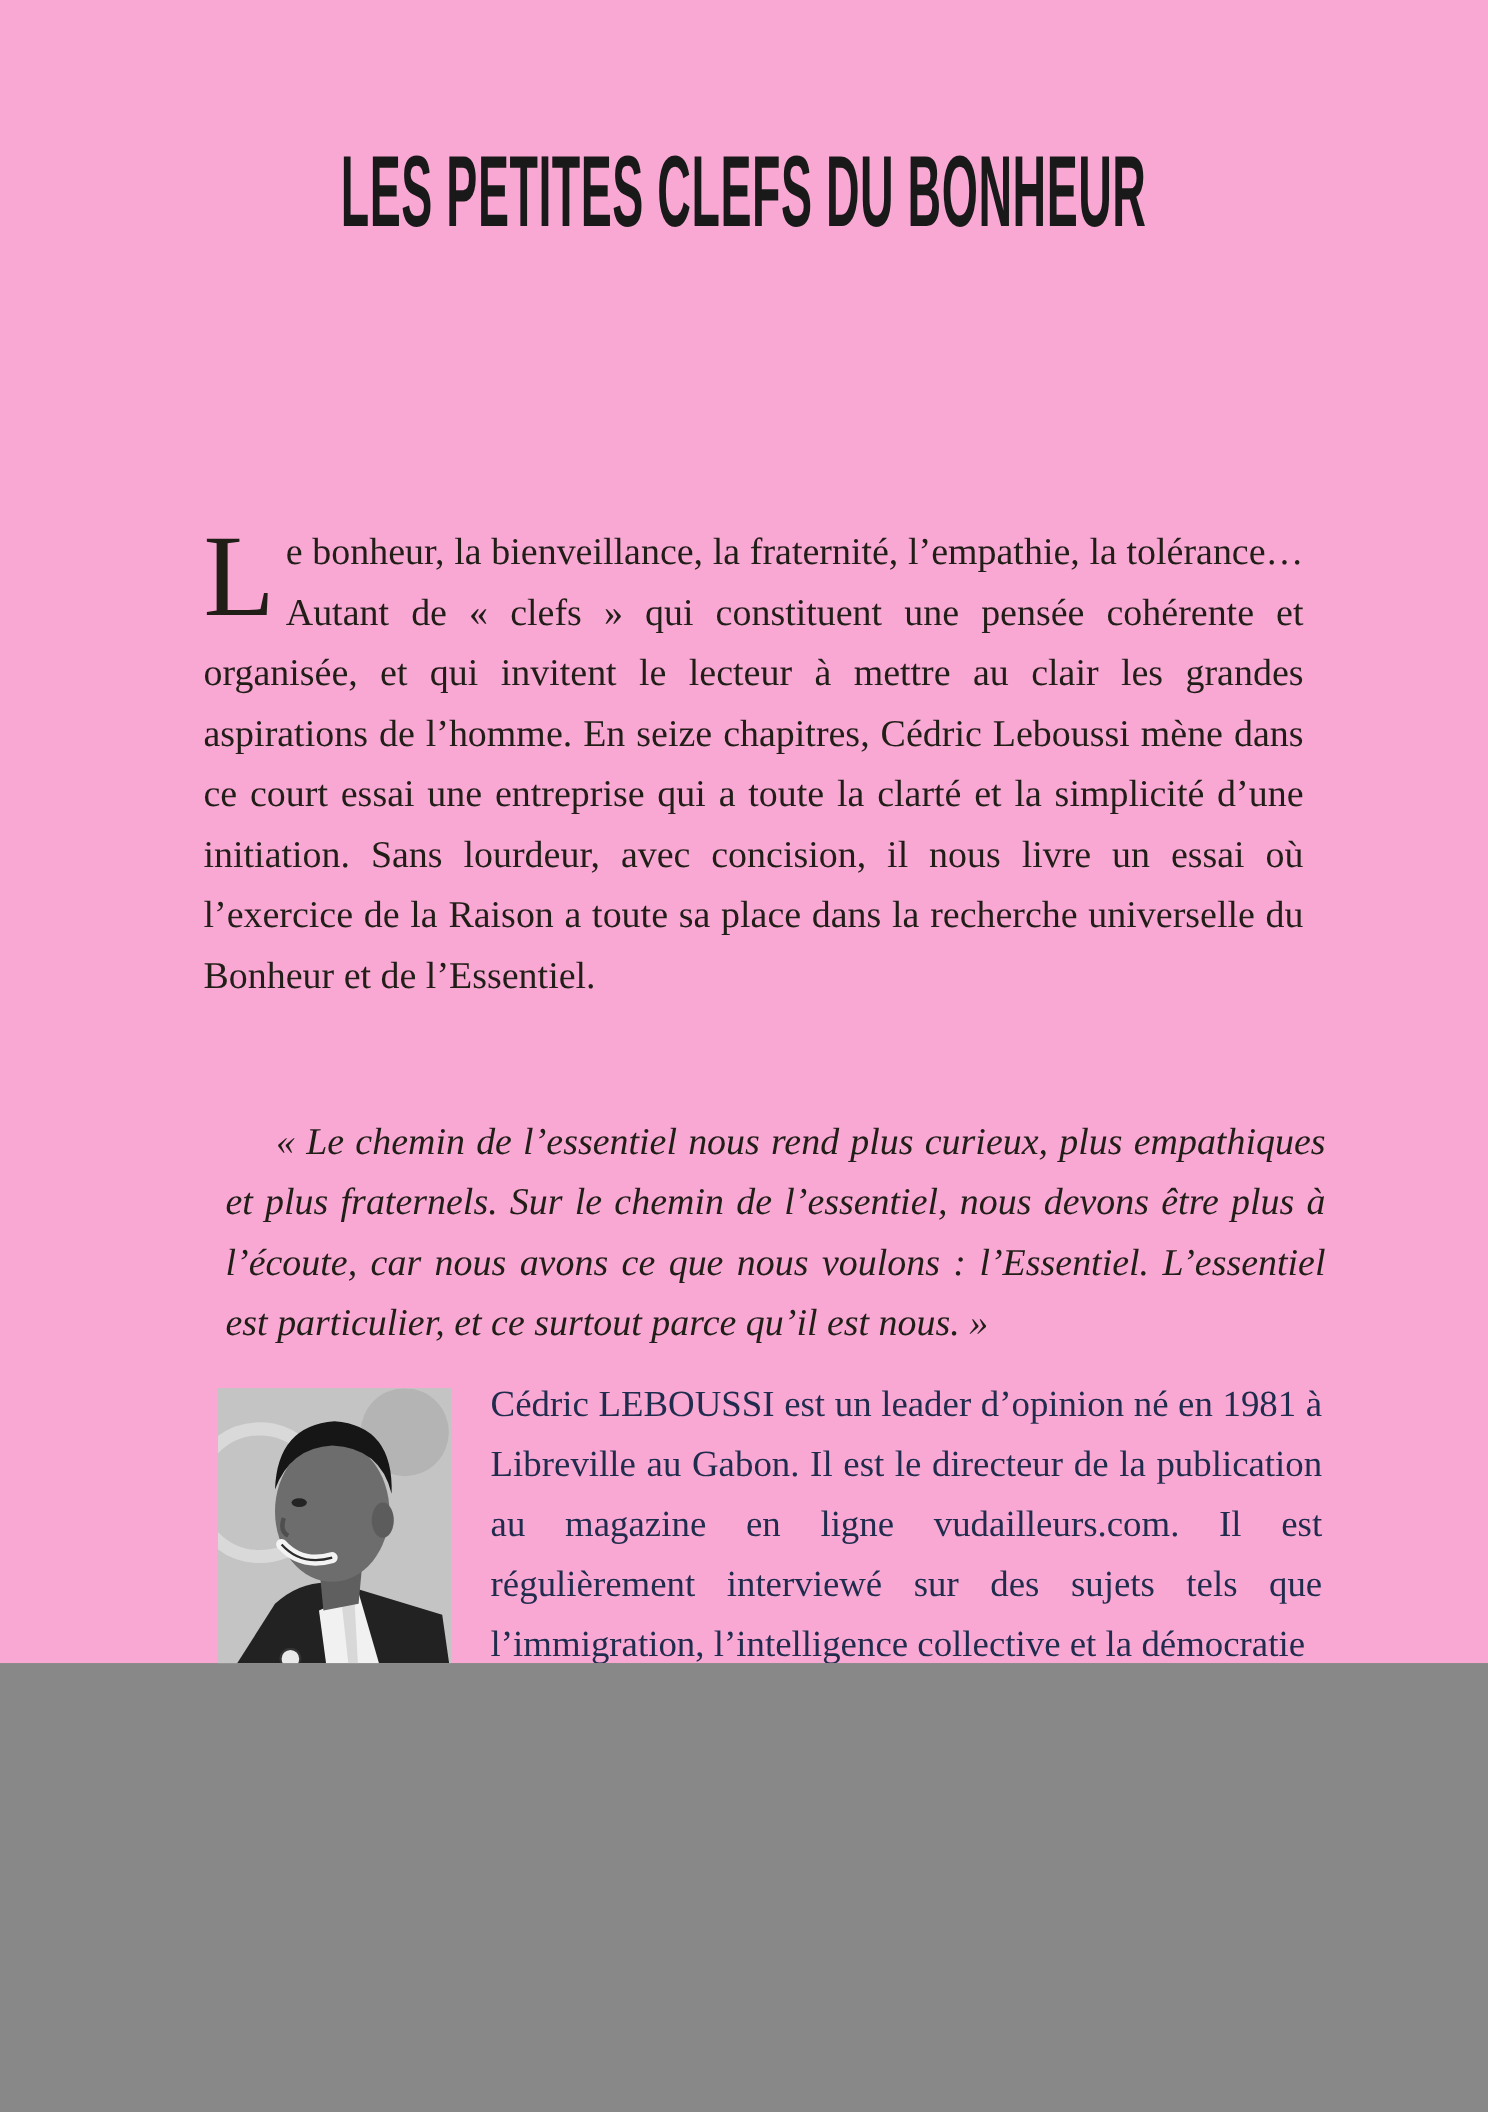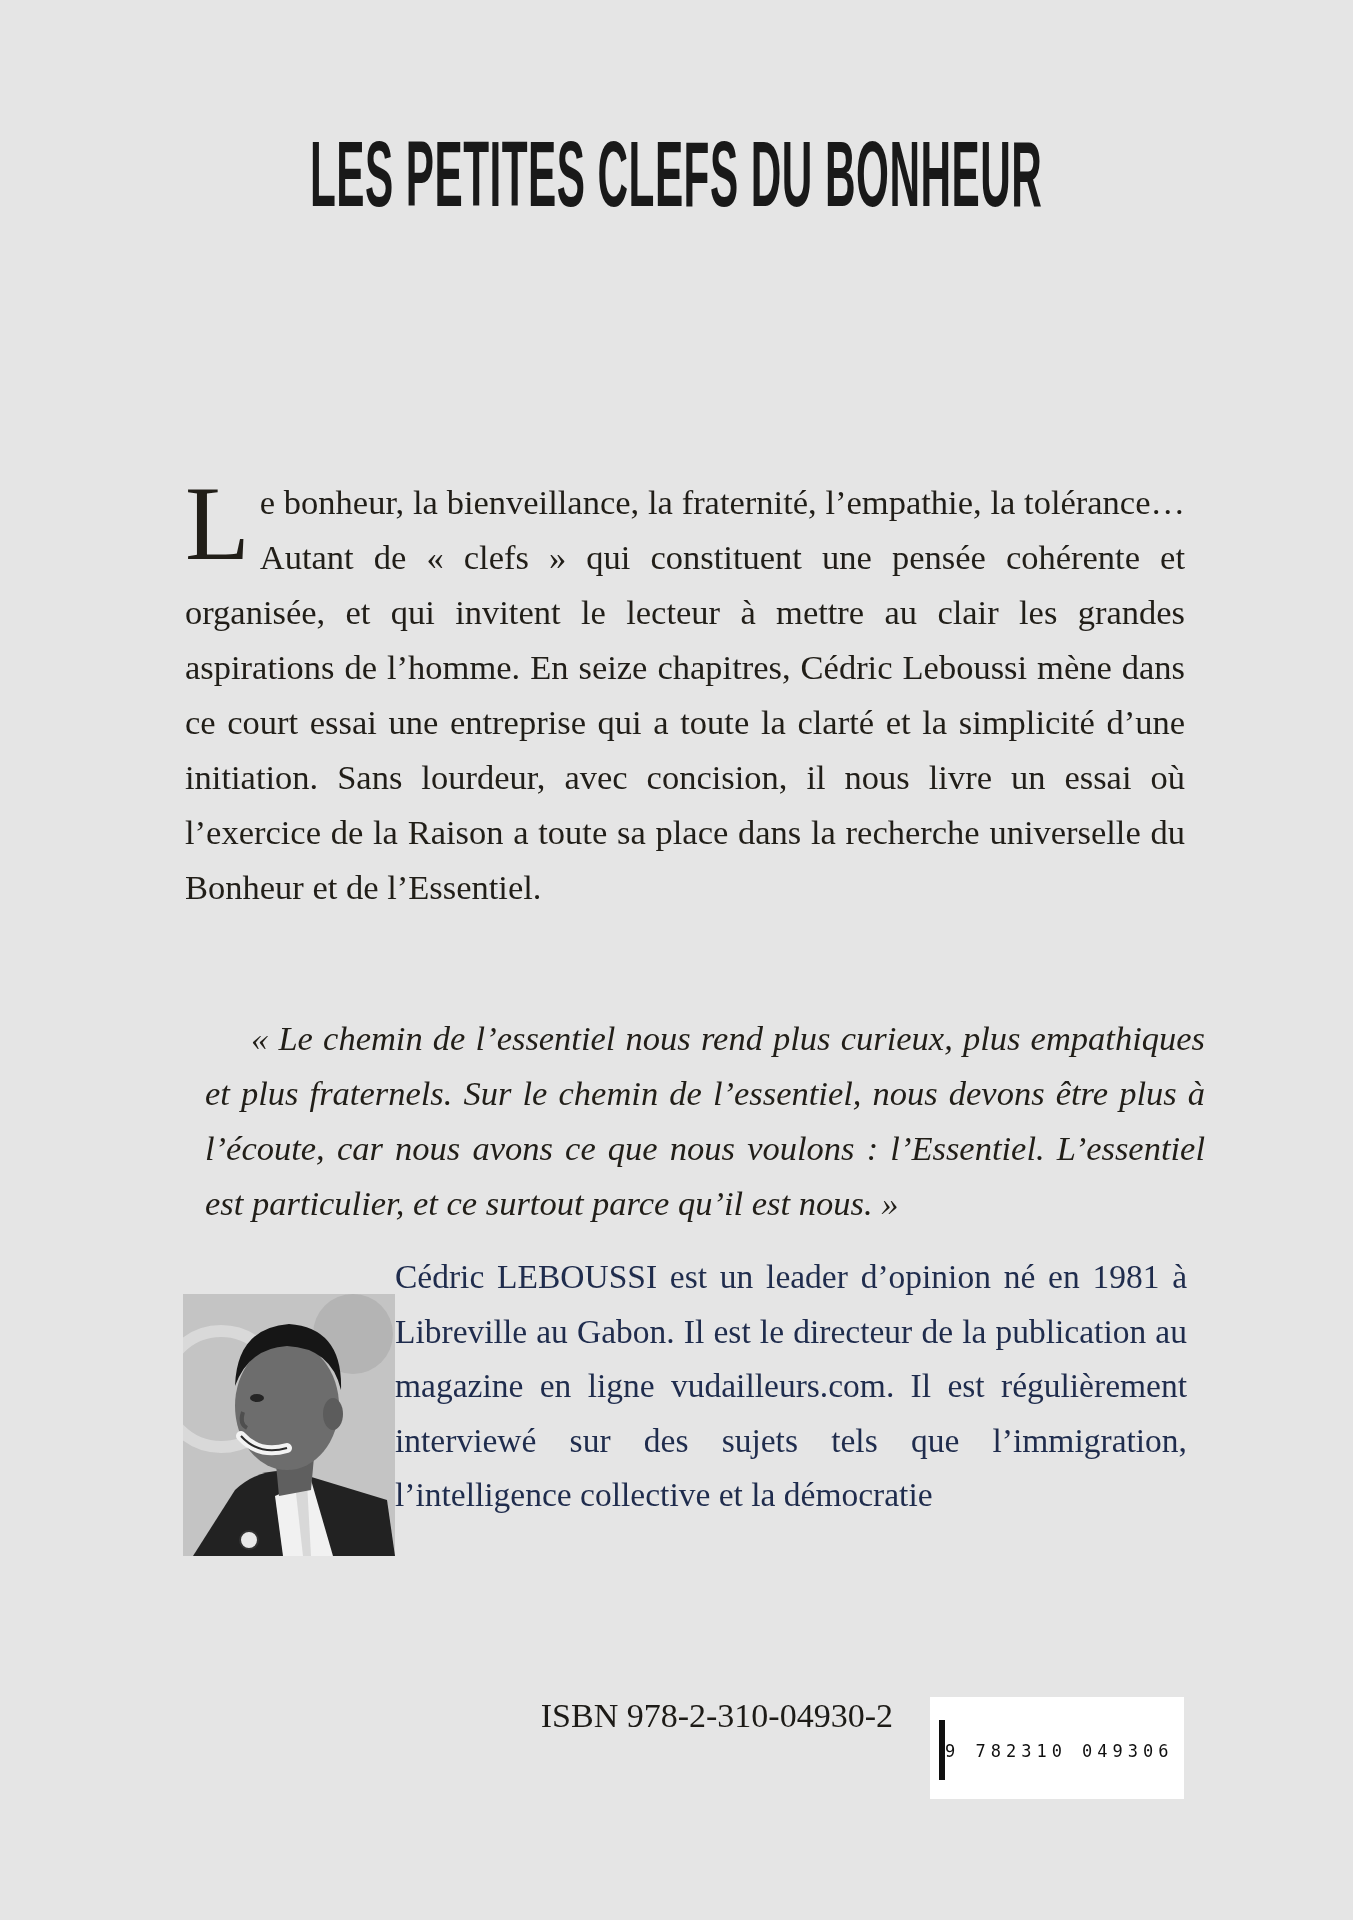--- a/index.html
+++ b/index.html
@@ -1,22 +1,22 @@
 <!DOCTYPE html>
 <html><head>
 <meta charset="utf-8">
 <style>
   html, body { margin: 0; padding: 0; }
   body { background: #888; }
 
   .cover {
     position: relative;
     width: 1353px;
-    height: 1920px;
-    background: #e5e5e5;
+    height: 1512px;
+    background: #f9a8d4;
     overflow: hidden;
     font-family: "Liberation Serif", serif;
     color: #211E18;
   }
 
   
   .title-wrap {
     position: absolute;
     top: 126px; left: 0; right: 0;
     display: flex;
@@ -75,24 +75,24 @@
     text-align: justify;
     text-indent: 46px;
     color: #211E18;
     margin-left: 20px;
   }
 
   
   .bio-row {
     position: absolute;
     top: 1262px;
-    left: 183px;
+    left: 198px;
     width: 1004px;
     display: flex;
-    align-items: flex-end;
+    gap: 36px;
   }
   .photo {
     flex: none;
     width: 212px;
     height: 262px;
     background: #c4c4c4;
     overflow: hidden;
   }
   .photo svg { display: block; width: 100%; height: 100%; }
   .bio-text {

